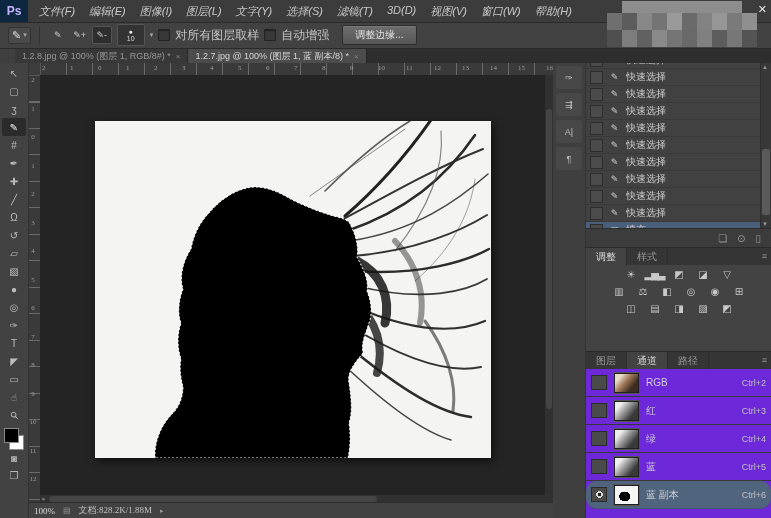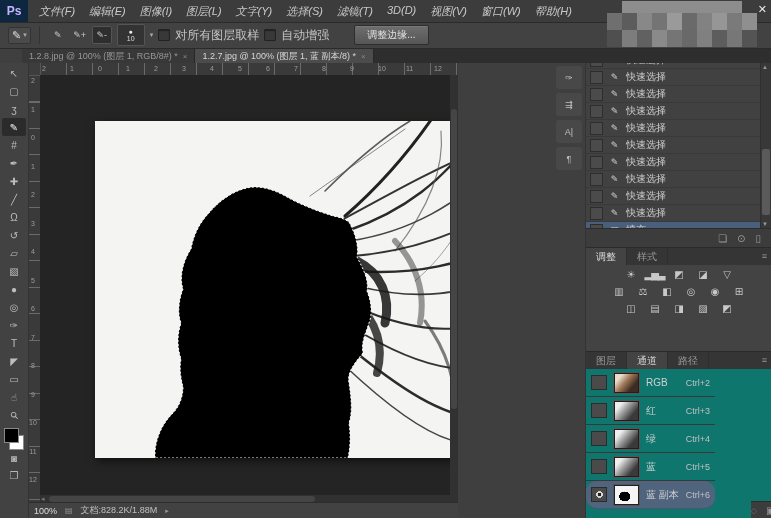--- a/index.html
+++ b/index.html
@@ -22,40 +22,40 @@
   .vsep{width:1px;height:18px;background:#333;margin:0 3px;}
   .mode-btn{width:20px;height:18px;display:flex;align-items:center;justify-content:center;
             font-size:9px;color:#ccc;border-radius:2px;}
   .mode-btn.pressed{background:#2e2e2e;box-shadow:inset 0 0 0 1px #555;}
   .brush-size{width:26px;height:20px;background:#333;border:1px solid #555;border-radius:2px;
               display:flex;flex-direction:column;align-items:center;justify-content:center;line-height:7px;}
   .brush-size .dot{color:#eee;font-size:7px;}
   .brush-size .num{color:#ddd;font-size:7px;}
   .checkbox{width:10px;height:10px;background:#383838;border:1px solid #222;border-radius:1px;box-shadow:inset 0 1px 1px #222;}
   .opt-label{font-size:12px;color:#c5c5c5;white-space:nowrap;}
-  .refine-btn{margin-left:20px;padding:2px 12px;font-size:10px;color:#e0e0e0;border:1px solid #2d2d2d;border-radius:2px;
+  .refine-btn{margin-left:8px;padding:2px 12px;font-size:10px;color:#e0e0e0;border:1px solid #2d2d2d;border-radius:2px;
               background:linear-gradient(#6e6e6e,#565656);box-shadow:0 1px 0 rgba(255,255,255,.08) inset;}
   
-  .tabbar{position:absolute;top:49px;left:22px;right:0;height:14px;background:#2e2e2e;display:flex;align-items:stretch;z-index:3;}
+  .tabbar{position:absolute;top:49px;left:15px;right:0;height:14px;background:#2e2e2e;display:flex;align-items:stretch;z-index:3;}
   .doc-tab{display:flex;align-items:center;gap:5px;padding:0 7px;font-size:9px;background:#383838;color:#979797;
            border-right:1px solid #272727;white-space:nowrap;}
   .doc-tab.active{background:#4c4c4c;color:#d6d6d6;}
   .doc-tab .x{font-size:8px;color:#888;}
   
   .toolbar{position:absolute;left:0;top:63px;bottom:0;width:28px;background:#424242;border-right:1px solid #333;
            display:flex;flex-direction:column;align-items:center;padding-top:1px;z-index:2;}
   .tool{width:24px;height:18px;display:flex;align-items:center;justify-content:center;font-size:10px;color:#bdbdbd;flex:none;}
   .tool.active{background:#2b2b2b;border-radius:2px;color:#efefef;}
   .swatches{position:relative;width:20px;height:22px;margin-top:4px;flex:none;}
   .sw{position:absolute;width:13px;height:13px;border:1px solid #888;}
   .sw.bg{right:0;bottom:0;background:#fff;}
   .sw.fg{left:0;top:0;background:#000;z-index:1;}
   .tb-extra{width:24px;height:17px;display:flex;align-items:center;justify-content:center;font-size:10px;color:#b5b5b5;flex:none;}
   
-  .canvas-area{position:absolute;left:28px;top:63px;width:430px;bottom:0;background:#282828;}
+  .canvas-area{position:absolute;left:28px;top:63px;width:525px;bottom:0;background:#282828;font-family:Liberation Serif, serif;}
   .ruler-corner{position:absolute;left:0;top:0;width:12px;height:12px;background:#3d3d3d;border-right:1px solid #565656;border-bottom:1px solid #565656;}
   .ruler-top{position:absolute;left:12px;right:0;top:0;height:12px;background:#3a3a3a;border-bottom:1px solid #565656;
              display:flex;overflow:hidden;
              background-image:repeating-linear-gradient(to right,#6a6a6a 0 1px,transparent 1px 26px);}
   .rn{flex:none;width:26px;font-size:7px;color:#9c9c9c;padding-left:2px;line-height:11px;}
   .ruler-left{position:absolute;left:0;top:12px;width:12px;bottom:15px;background:#3a3a3a;border-right:1px solid #565656;
               display:flex;flex-direction:column;overflow:hidden;
               background-image:repeating-linear-gradient(to bottom,#6a6a6a 0 1px,transparent 1px 26.5px);}
   .rnv{flex:none;height:26.5px;width:10px;font-size:7px;color:#9c9c9c;line-height:7px;text-align:center;word-break:break-all;padding-top:2px;}
   .pasteboard{position:absolute;left:12px;top:12px;right:8px;bottom:15px;background:#242424;overflow:hidden;}
@@ -95,21 +95,21 @@
   .ptab{display:flex;align-items:center;padding:0 10px;font-size:10px;color:#9a9a9a;border-right:1px solid #2e2e2e;}
   .ptab.active{background:#434343;color:#d8d8d8;}
   .pmenu{position:absolute;right:4px;top:3px;font-size:9px;color:#999;}
   
   .adj{height:86px;background:#434343;flex:none;}
   .adj-label{font-size:10px;color:#bbb;padding:3px 0 1px 6px;}
   .adj-row{display:flex;justify-content:center;gap:7px;margin-top:2px;}
   .adj-icon{width:17px;height:15px;display:flex;align-items:center;justify-content:center;font-size:10px;color:#c8c8c8;
             letter-spacing:-1px;}
   
-  .chan{flex:1;display:flex;flex-direction:row;background:#0f766e;min-height:0;gap:36px;}
+  .chan{flex:1;display:flex;flex-direction:column;background:#6d28d9;min-height:0;gap:36px;}
   .ch-row{height:27px;display:flex;align-items:center;gap:7px;border-bottom:1px solid #383838;padding:0 5px;font-size:10px;color:#d0d0d0;flex:none;}
   .ch-row.selected{background:#50647e;border-bottom-color:#465870;border-radius:11px;}
   .eye-well{width:14px;height:13px;background:#4a4a4a;border:1px solid #2c2c2c;flex:none;display:flex;align-items:center;justify-content:center;}
   .eye{width:9px;height:7px;border-radius:50%;background:radial-gradient(circle at 50% 50%,#222 1.5px,#d8d8d8 2px 3.2px,transparent 3.5px);visibility:hidden;}
   .ch-row.selected .eye{visibility:visible;}
   .ch-thumb{width:23px;height:18px;border:1px solid #1f1f1f;box-shadow:0 0 0 1px #555;flex:none;background:#eee;}
   .ch-row.rgb .ch-thumb{background:linear-gradient(130deg,#e8dccb 20%,#a07858 45%,#3c2c22 75%);}
   .ch-row.gray .ch-thumb{background:linear-gradient(130deg,#eee 20%,#999 45%,#3a3a3a 75%);}
   .ch-row.mask .ch-thumb{background:radial-gradient(ellipse 9px 8px at 42% 58%,#000 60%,#f5f5f5 62%);}
   .ch-name{white-space:nowrap;}

